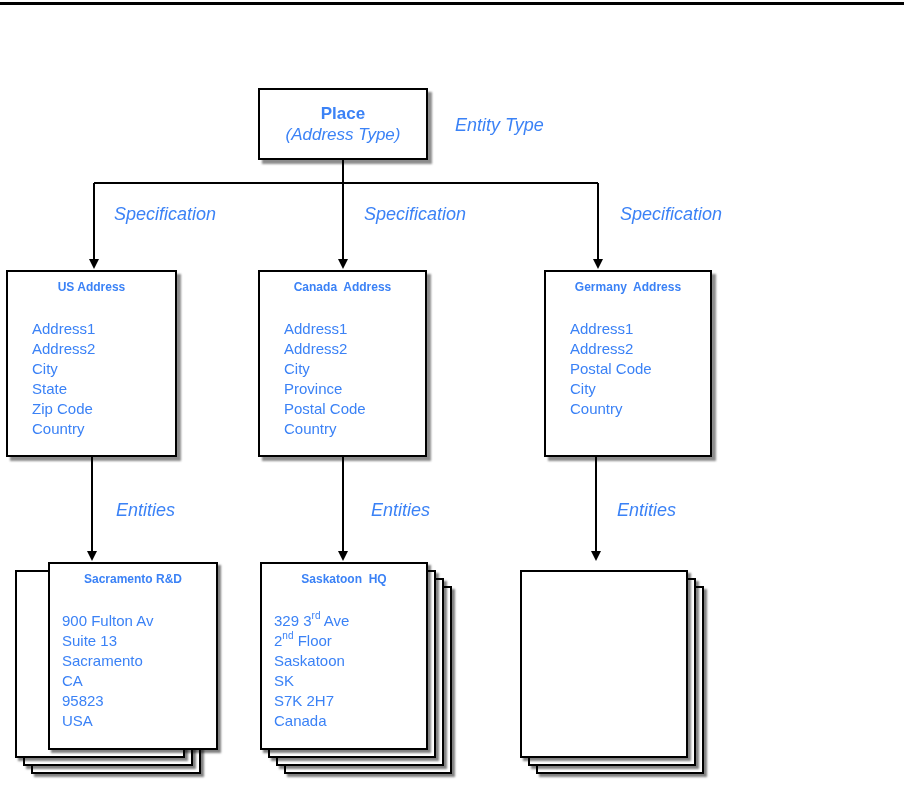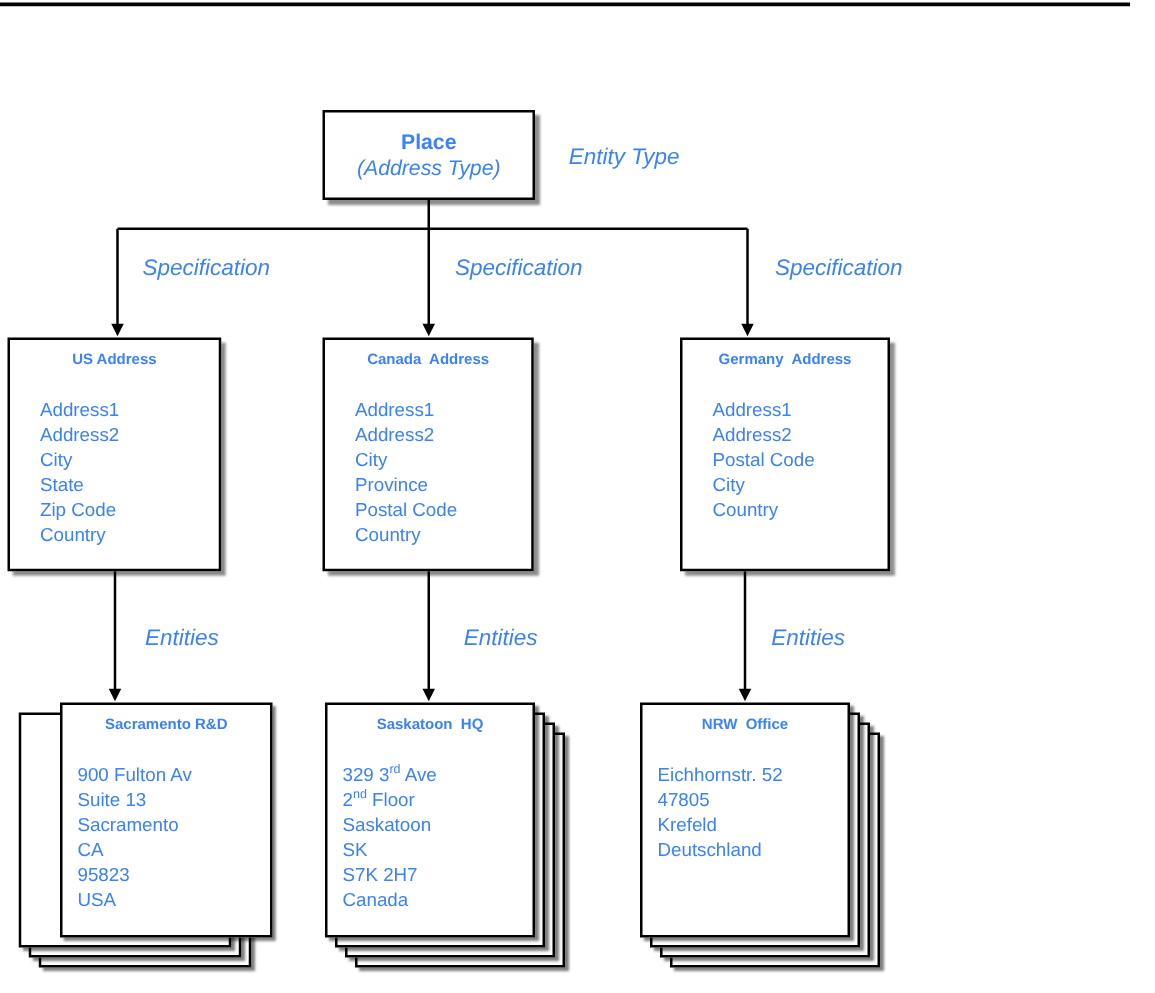--- a/index.html
+++ b/index.html
@@ -193,24 +193,15 @@
           <div class="text-line">S7K 2H7</div>
           <div class="text-line">Canada</div>
         </div>
     </div>
   </div>
 
   <div class="stack" style="left:512px; top:562px; width:200px; height:220px;">
     <div class="card" style="left:24px; top:24px; width:168px; height:188px;"></div>
     <div class="card" style="left:16px; top:16px; width:168px; height:188px;"></div>
     <div class="card" style="left:8px; top:8px; width:168px; height:188px;"></div>
-    <div class="card" style="left:0; top:0; width:168px; height:188px;">
-      <div class="box-title">NRW  Office</div>
-      <div class="fields" style="padding-left:12px;">
-          <div class="text-line">Eichhornstr. 52</div>
-          <div class="text-line">47805</div>
-          <div class="text-line">Krefeld</div>
-          <div class="text-line">Deutschland</div>
-        </div>
-    </div>
   </div>
 
 </div>
 
 </body></html>

